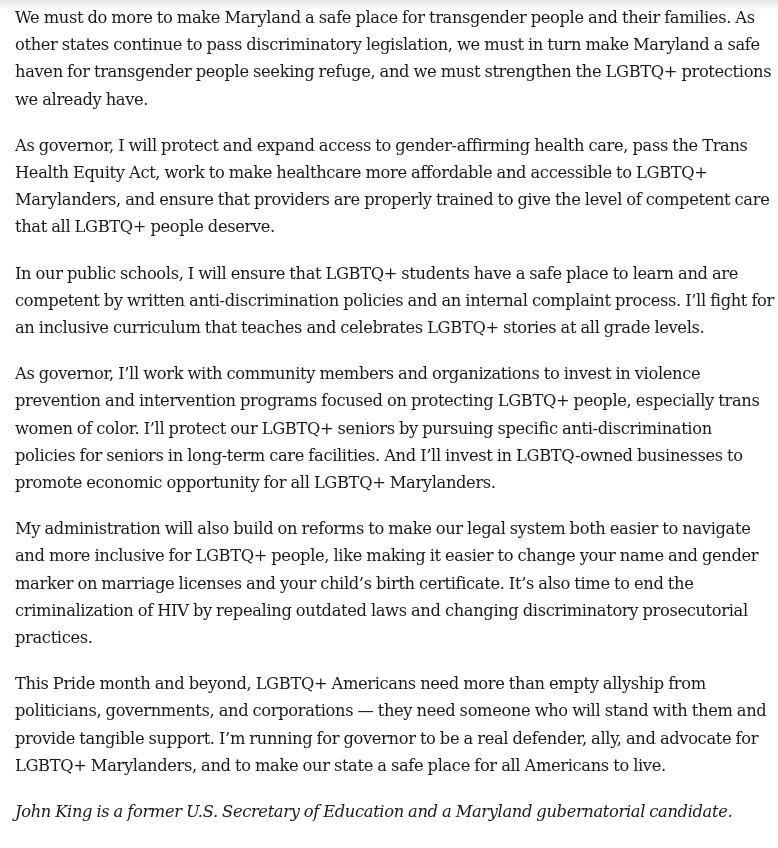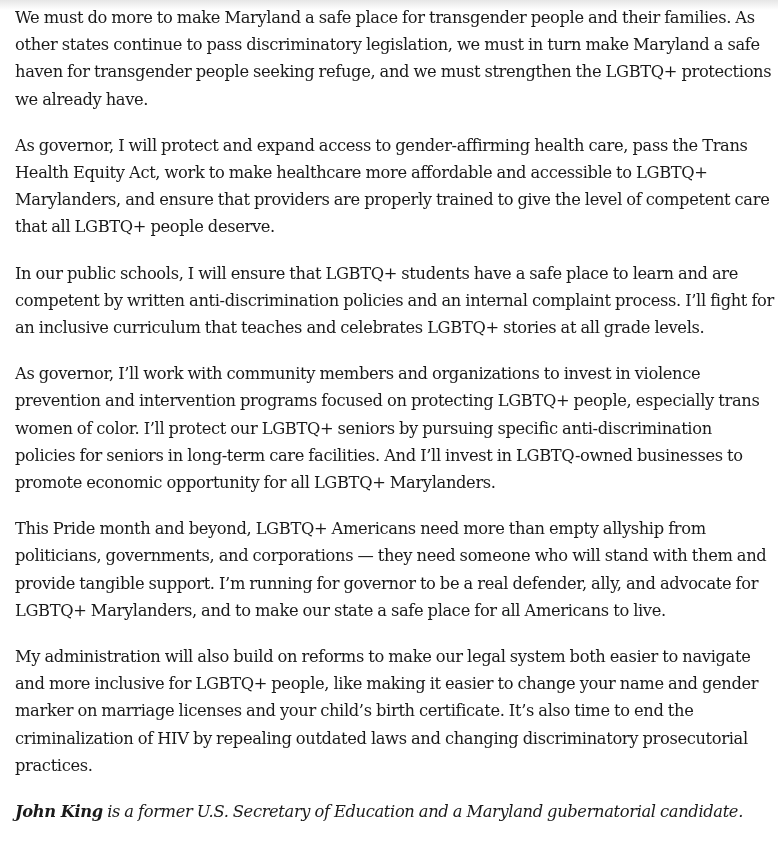--- a/index.html
+++ b/index.html
@@ -32,30 +32,30 @@
       letter-spacing: -0.35px;
       word-spacing: -0.5px;
     }
     .article p {
       margin: 0 0 19px 0;
     }
     .bio {
       font-style: italic;
     }
     .bio b {
-      font-weight: bold;
+      font-weight: normal;
       text-align: right;
     }
   </style>
 </head>
 <body>
 
 <div class="top-shade"></div>
 
 <div class="article">
   <p>We must do more to make Maryland a safe place for transgender people and their families. As other states continue to pass discriminatory legislation, we must in turn make Maryland a safe haven for transgender people seeking refuge, and we must strengthen the LGBTQ+ protections we already have.</p>
   <p>As governor, I will protect and expand access to gender-affirming health care, pass the Trans Health Equity Act, work to make healthcare more affordable and accessible to LGBTQ+ Marylanders, and ensure that providers are properly trained to give the level of competent care that all LGBTQ+ people deserve.</p>
   <p>In our public schools, I will ensure that LGBTQ+ students have a safe place to learn and are competent by written anti-discrimination policies and an internal complaint process. I’ll fight for an inclusive curriculum that teaches and celebrates LGBTQ+ stories at all grade levels.</p>
   <p>As governor, I’ll work with community members and organizations to invest in violence prevention and intervention programs focused on protecting LGBTQ+ people, especially trans women of color. I’ll protect our LGBTQ+ seniors by pursuing specific anti-discrimination policies for seniors in long-term care facilities. And I’ll invest in LGBTQ-owned businesses to promote economic opportunity for all LGBTQ+ Marylanders.</p>
+  <p>My administration will also build on reforms to make our legal system both easier to navigate and more inclusive for LGBTQ+ people, like making it easier to change your name and gender marker on marriage licenses and your child’s birth certificate. It’s also time to end the criminalization of HIV by repealing outdated laws and changing discriminatory prosecutorial practices.</p>
   <p>This Pride month and beyond, LGBTQ+ Americans need more than empty allyship from politicians, governments, and corporations — they need someone who will stand with them and provide tangible support. I’m running for governor to be a real defender, ally, and advocate for LGBTQ+ Marylanders, and to make our state a safe place for all Americans to live.</p>
-  <p>My administration will also build on reforms to make our legal system both easier to navigate and more inclusive for LGBTQ+ people, like making it easier to change your name and gender marker on marriage licenses and your child’s birth certificate. It’s also time to end the criminalization of HIV by repealing outdated laws and changing discriminatory prosecutorial practices.</p>
   <p class="bio"><b>John King</b><span> is a former U.S. Secretary of Education and a Maryland gubernatorial candidate.</span></p>
 </div>
 
 </body></html>

